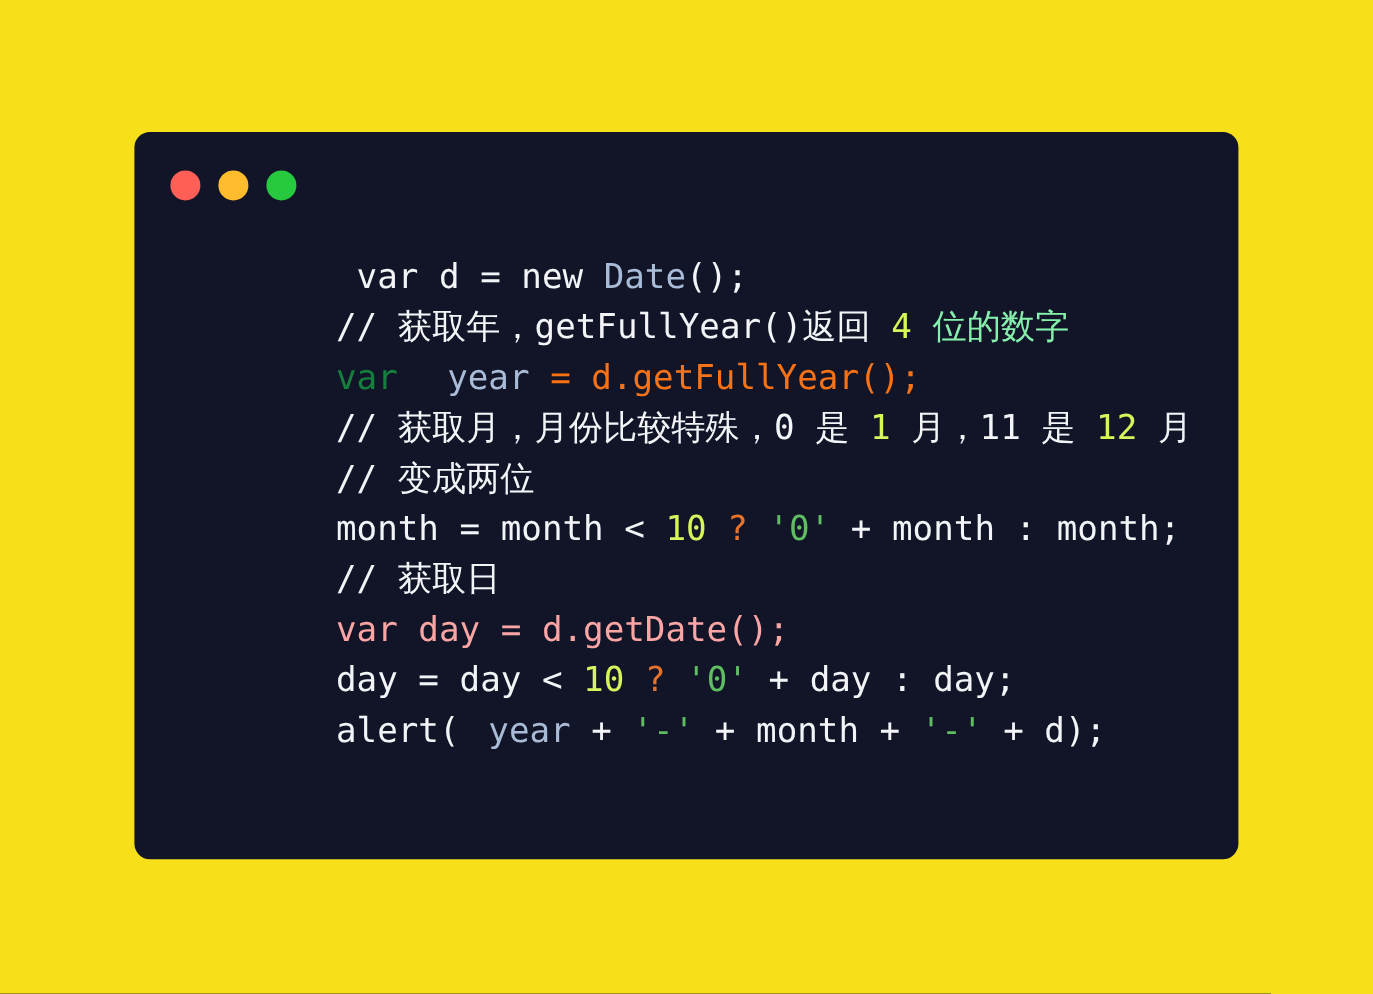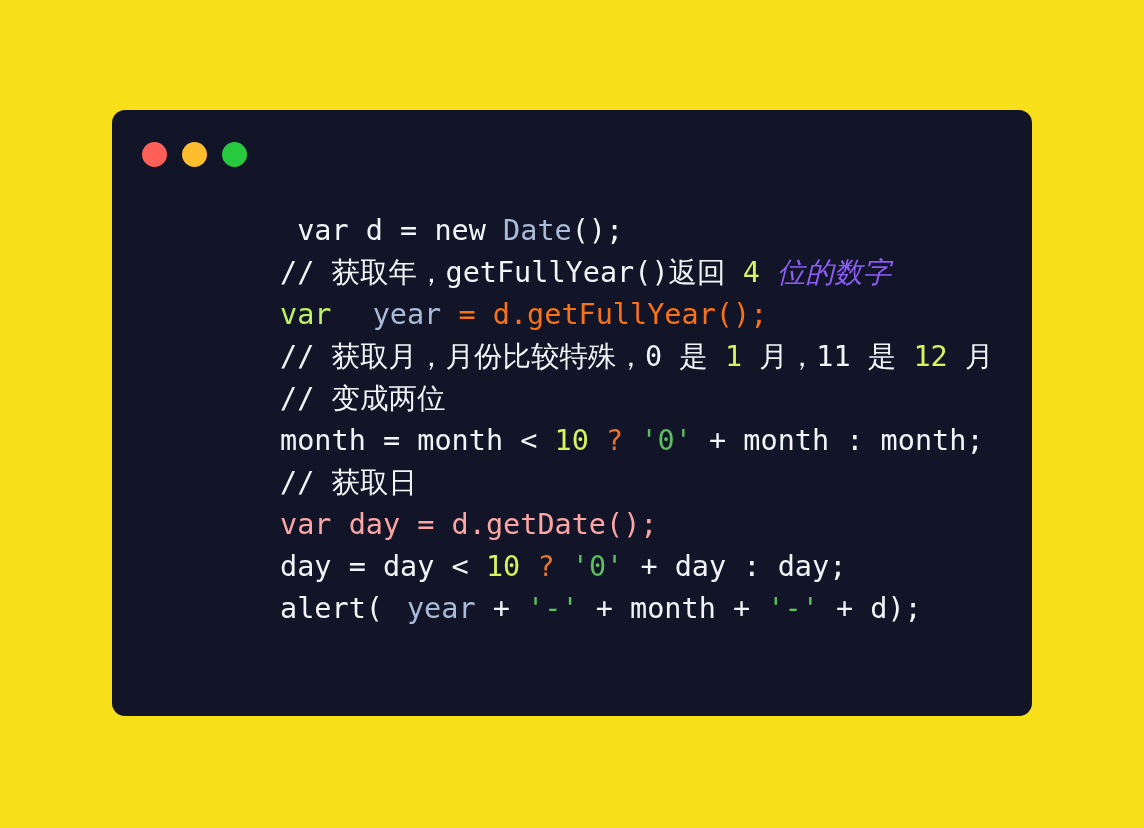--- a/index.html
+++ b/index.html
@@ -91,22 +91,22 @@
   <div id="code-card" style="background: rgb(17, 21, 39);">
 
     <div id="titlebar">
       <span class="dot dot-close" style="background: rgb(255, 95, 86);"></span>
       <span class="dot dot-minimize" style="background: rgb(255, 189, 46);"></span>
       <span class="dot dot-maximize" style="background: rgb(39, 201, 63);"></span>
     </div>
 
     <div id="code-body">
         <div class="code-line"><span class="tok-plain" style="color: rgb(242, 244, 248);"> var d = new </span><span class="tok-type" style="color: rgb(169, 187, 214);">Date</span><span class="tok-plain" style="color: rgb(242, 244, 248);">();</span></div>
-        <div class="code-line"><span class="tok-comment" style="color: rgb(242, 244, 248);">// 获取年，getFullYear()返回 </span><span class="tok-number" style="color: rgb(214, 245, 92);">4</span><span class="tok-comment" style="color: #8b5cf6; font-style: italic;"> 位的数字</span></div>
-        <div class="code-line"><span class="tok-plain" style="color: #bef264;">var </span><span class="tok-var" style="color: rgb(169, 187, 214);">year</span><span class="tok-plain" style="color: #f97316;"> = d.getFullYear();</span></div>
+        <div class="code-line"><span class="tok-comment" style="color: rgb(242, 244, 248);">// 获取年，getFullYear()返回 </span><span class="tok-number" style="color: rgb(214, 245, 92);">4</span><span class="tok-comment" style="color: #86efac;"> 位的数字</span></div>
+        <div class="code-line"><span class="tok-plain" style="color: #15803d;">var </span><span class="tok-var" style="color: rgb(169, 187, 214);">year</span><span class="tok-plain" style="color: #f97316;"> = d.getFullYear();</span></div>
         <div class="code-line"><span class="tok-comment" style="color: rgb(242, 244, 248);">// 获取月，月份比较特殊，0 是 </span><span class="tok-number" style="color: rgb(214, 245, 92);">1</span><span class="tok-comment" style="color: rgb(242, 244, 248);"> 月，11 是 </span><span class="tok-number" style="color: rgb(214, 245, 92);">12</span><span class="tok-comment" style="color: rgb(242, 244, 248);"> 月</span></div>
         <div class="code-line"><span class="tok-comment" style="color: rgb(242, 244, 248);">// 变成两位</span></div>
         <div class="code-line"><span class="tok-plain" style="color: rgb(242, 244, 248);">month = month &lt; </span><span class="tok-number" style="color: rgb(214, 245, 92);">10</span><span class="tok-plain" style="color: rgb(242, 244, 248);"> </span><span class="tok-operator" style="color: rgb(232, 116, 44);">?</span><span class="tok-plain" style="color: rgb(242, 244, 248);"> </span><span class="tok-string" style="color: rgb(95, 189, 98);">'0'</span><span class="tok-plain" style="color: rgb(242, 244, 248);"> + month : month;</span></div>
         <div class="code-line"><span class="tok-comment" style="color: rgb(242, 244, 248);">// 获取日</span></div>
         <div class="code-line"><span class="tok-plain" style="color: #fca5a5;">var day = d.getDate();</span></div>
         <div class="code-line"><span class="tok-plain" style="color: rgb(242, 244, 248);">day = day &lt; </span><span class="tok-number" style="color: rgb(214, 245, 92);">10</span><span class="tok-plain" style="color: rgb(242, 244, 248);"> </span><span class="tok-operator" style="color: rgb(232, 116, 44);">?</span><span class="tok-plain" style="color: rgb(242, 244, 248);"> </span><span class="tok-string" style="color: rgb(95, 189, 98);">'0'</span><span class="tok-plain" style="color: rgb(242, 244, 248);"> + day : day;</span></div>
         <div class="code-line"><span class="tok-plain" style="color: rgb(242, 244, 248);">alert(</span><span class="tok-var" style="color: rgb(169, 187, 214);">year</span><span class="tok-plain" style="color: rgb(242, 244, 248);"> + </span><span class="tok-string" style="color: rgb(95, 189, 98);">'-'</span><span class="tok-plain" style="color: rgb(242, 244, 248);"> + month + </span><span class="tok-string" style="color: rgb(95, 189, 98);">'-'</span><span class="tok-plain" style="color: rgb(242, 244, 248);"> + d);</span></div>
       </div>
 
   </div>

